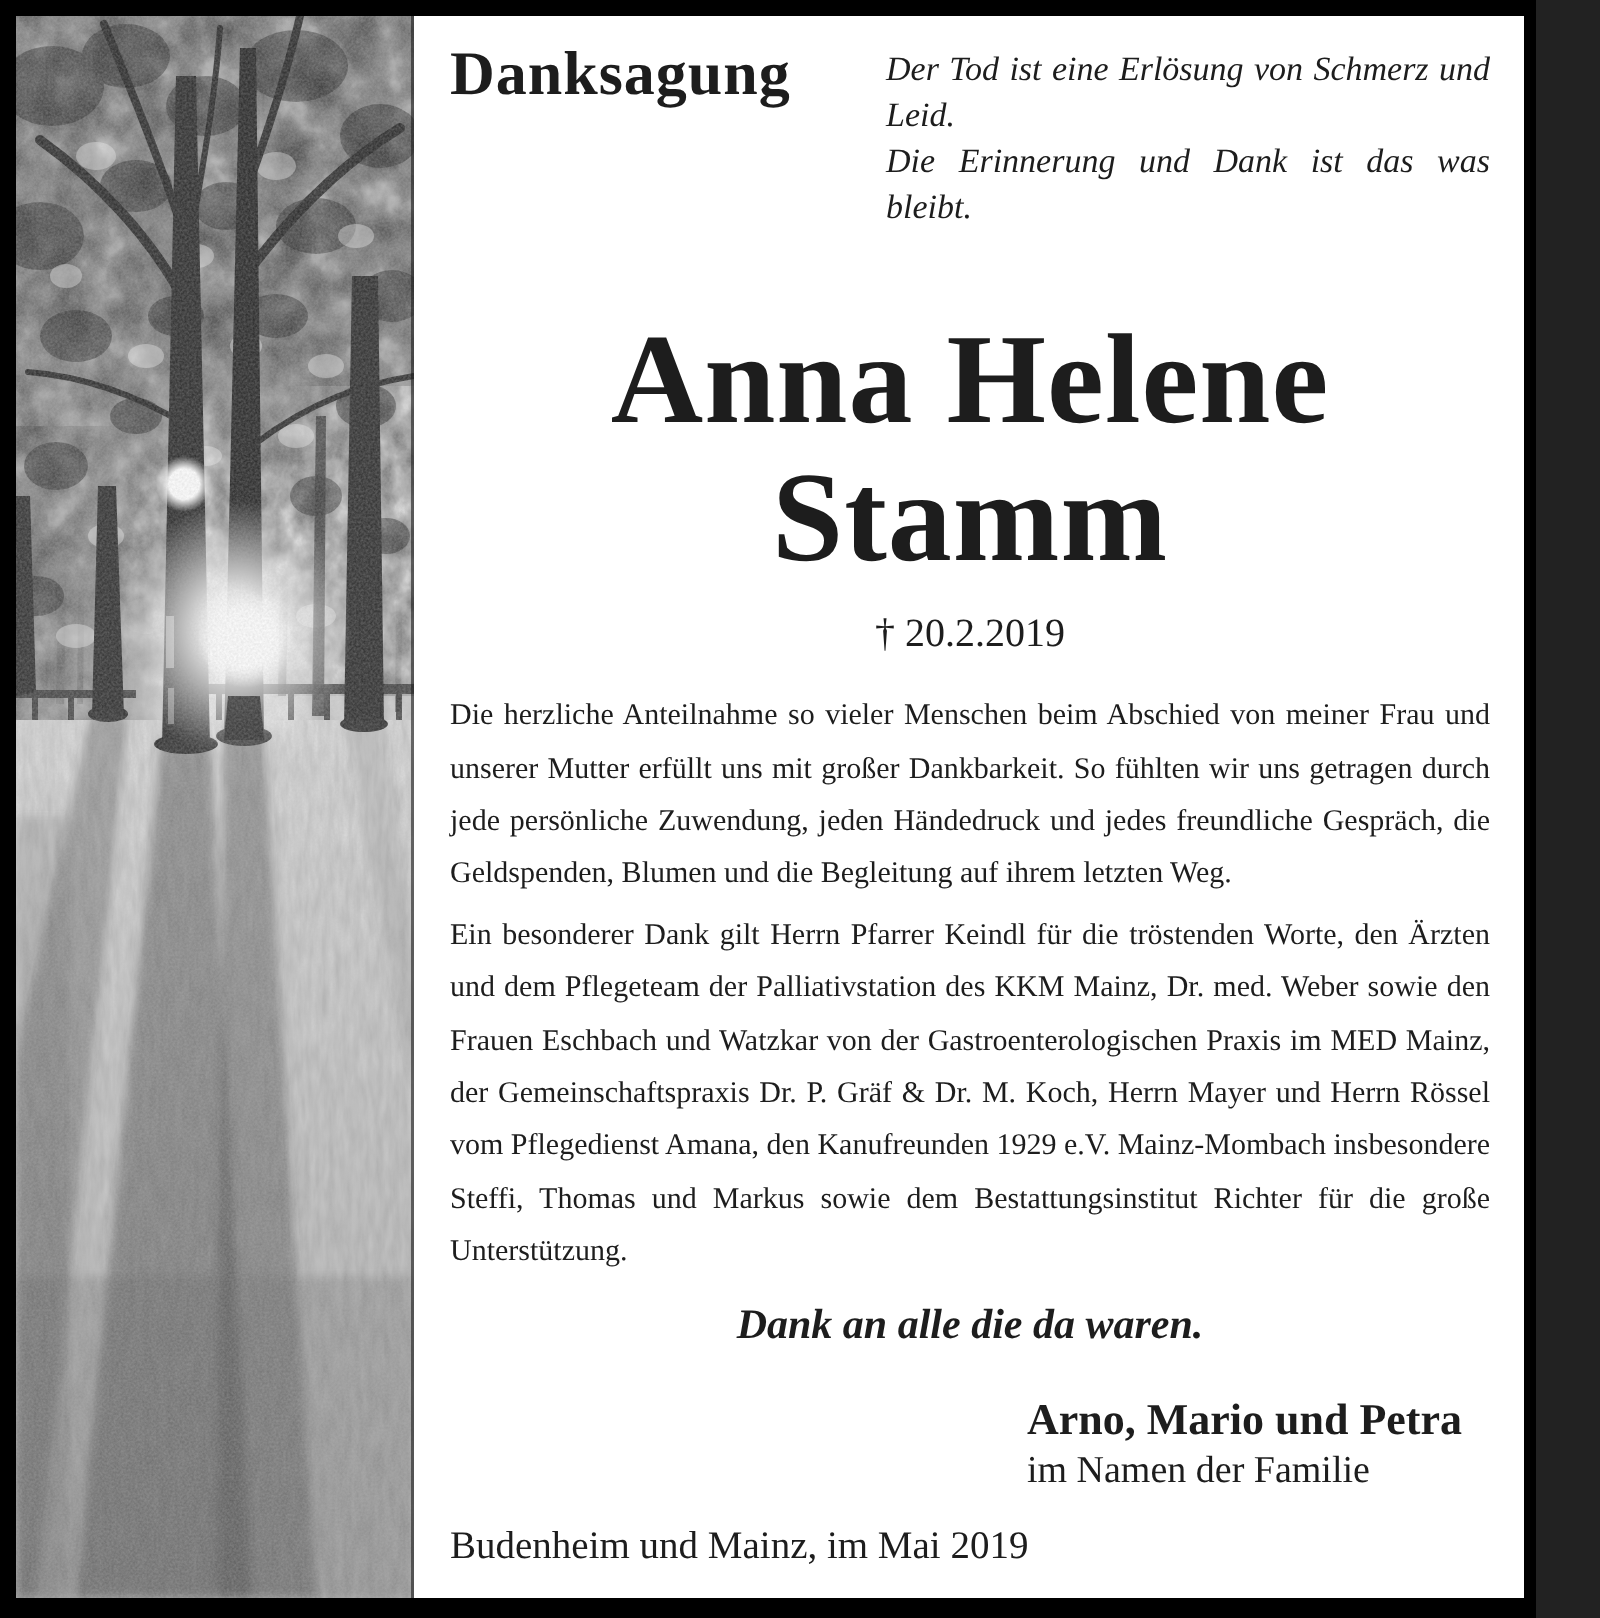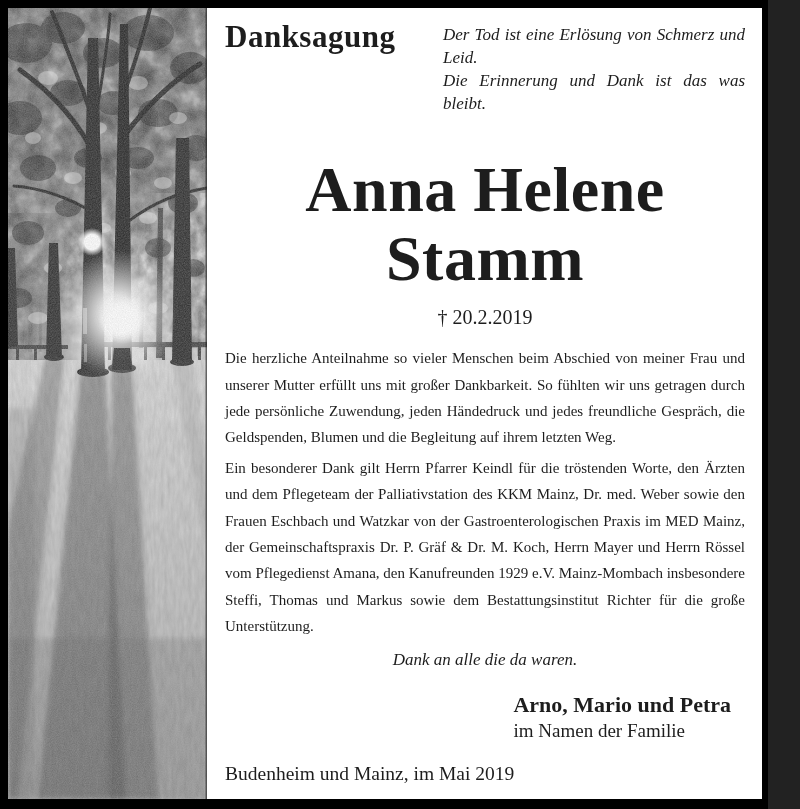--- a/index.html
+++ b/index.html
@@ -76,22 +76,22 @@
     margin:16px 0 0 0;
     text-align:justify;
     font-size:15px;
     line-height:26.4px;
     hyphens:none;
   }
   .para.second{margin-top:4px;}
   .thanks-line{
     margin-top:10px;
     text-align:center;
-    font-size:17px;
-    font-weight:normal;
+    font-size:21px;
+    font-weight:bold;
     font-style:italic;
   }
   .sig-wrap{
     margin-top:22px;
     text-align:right;
     padding-right:14px;
   }
   .sig-inner{
     display:inline-block;
     text-align:left;

